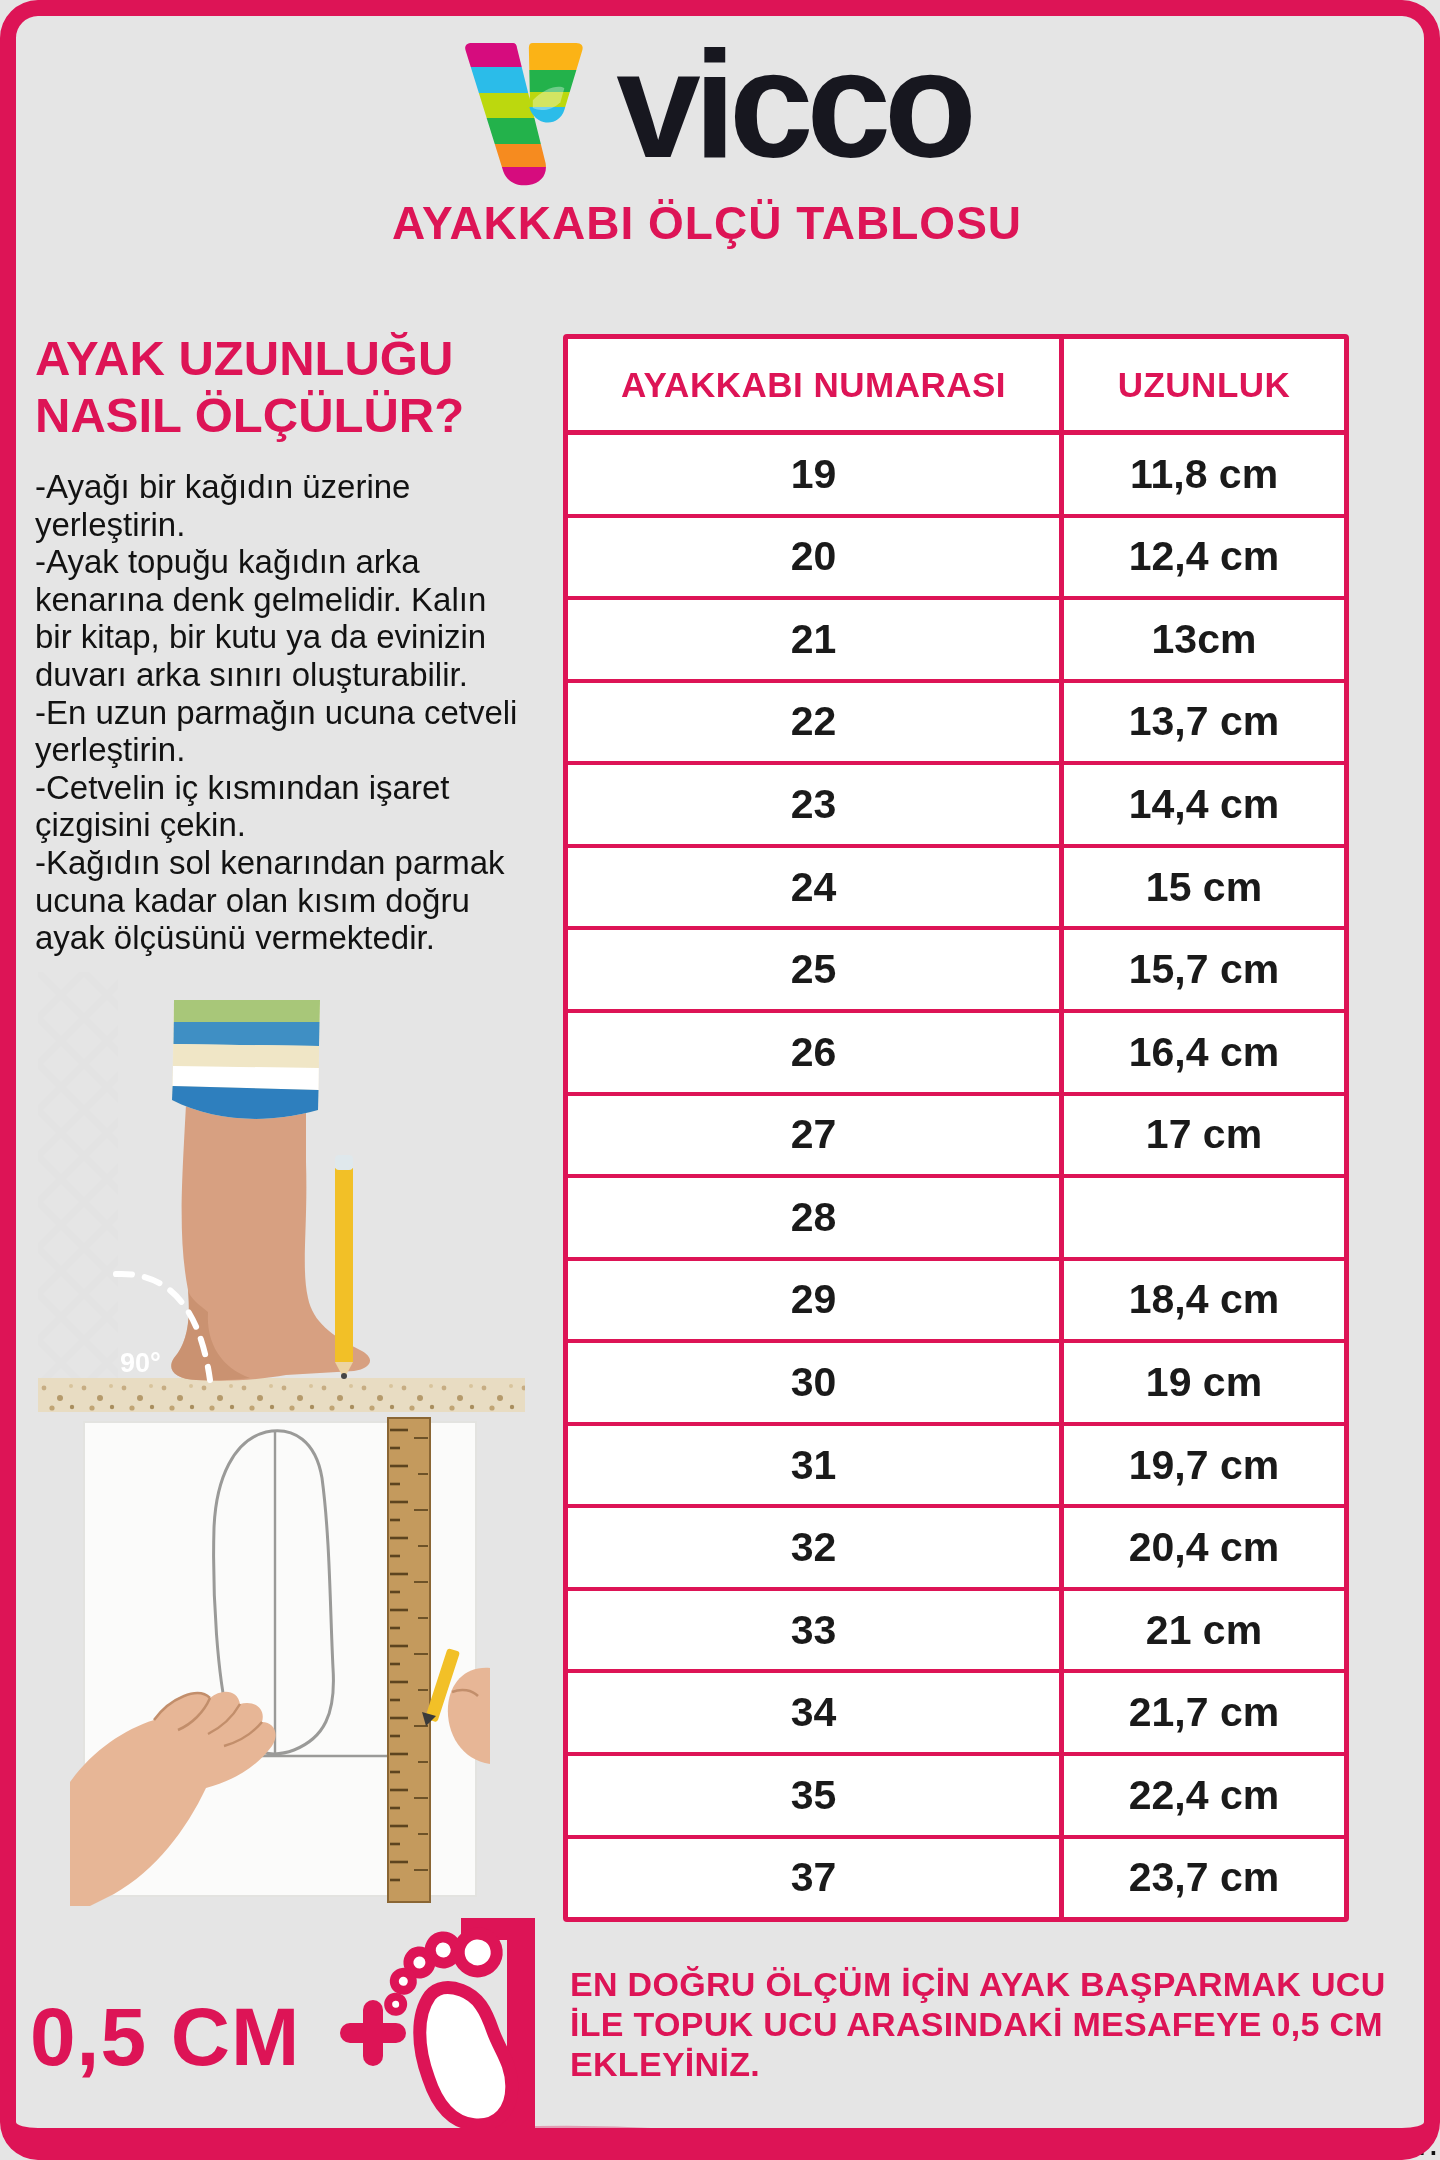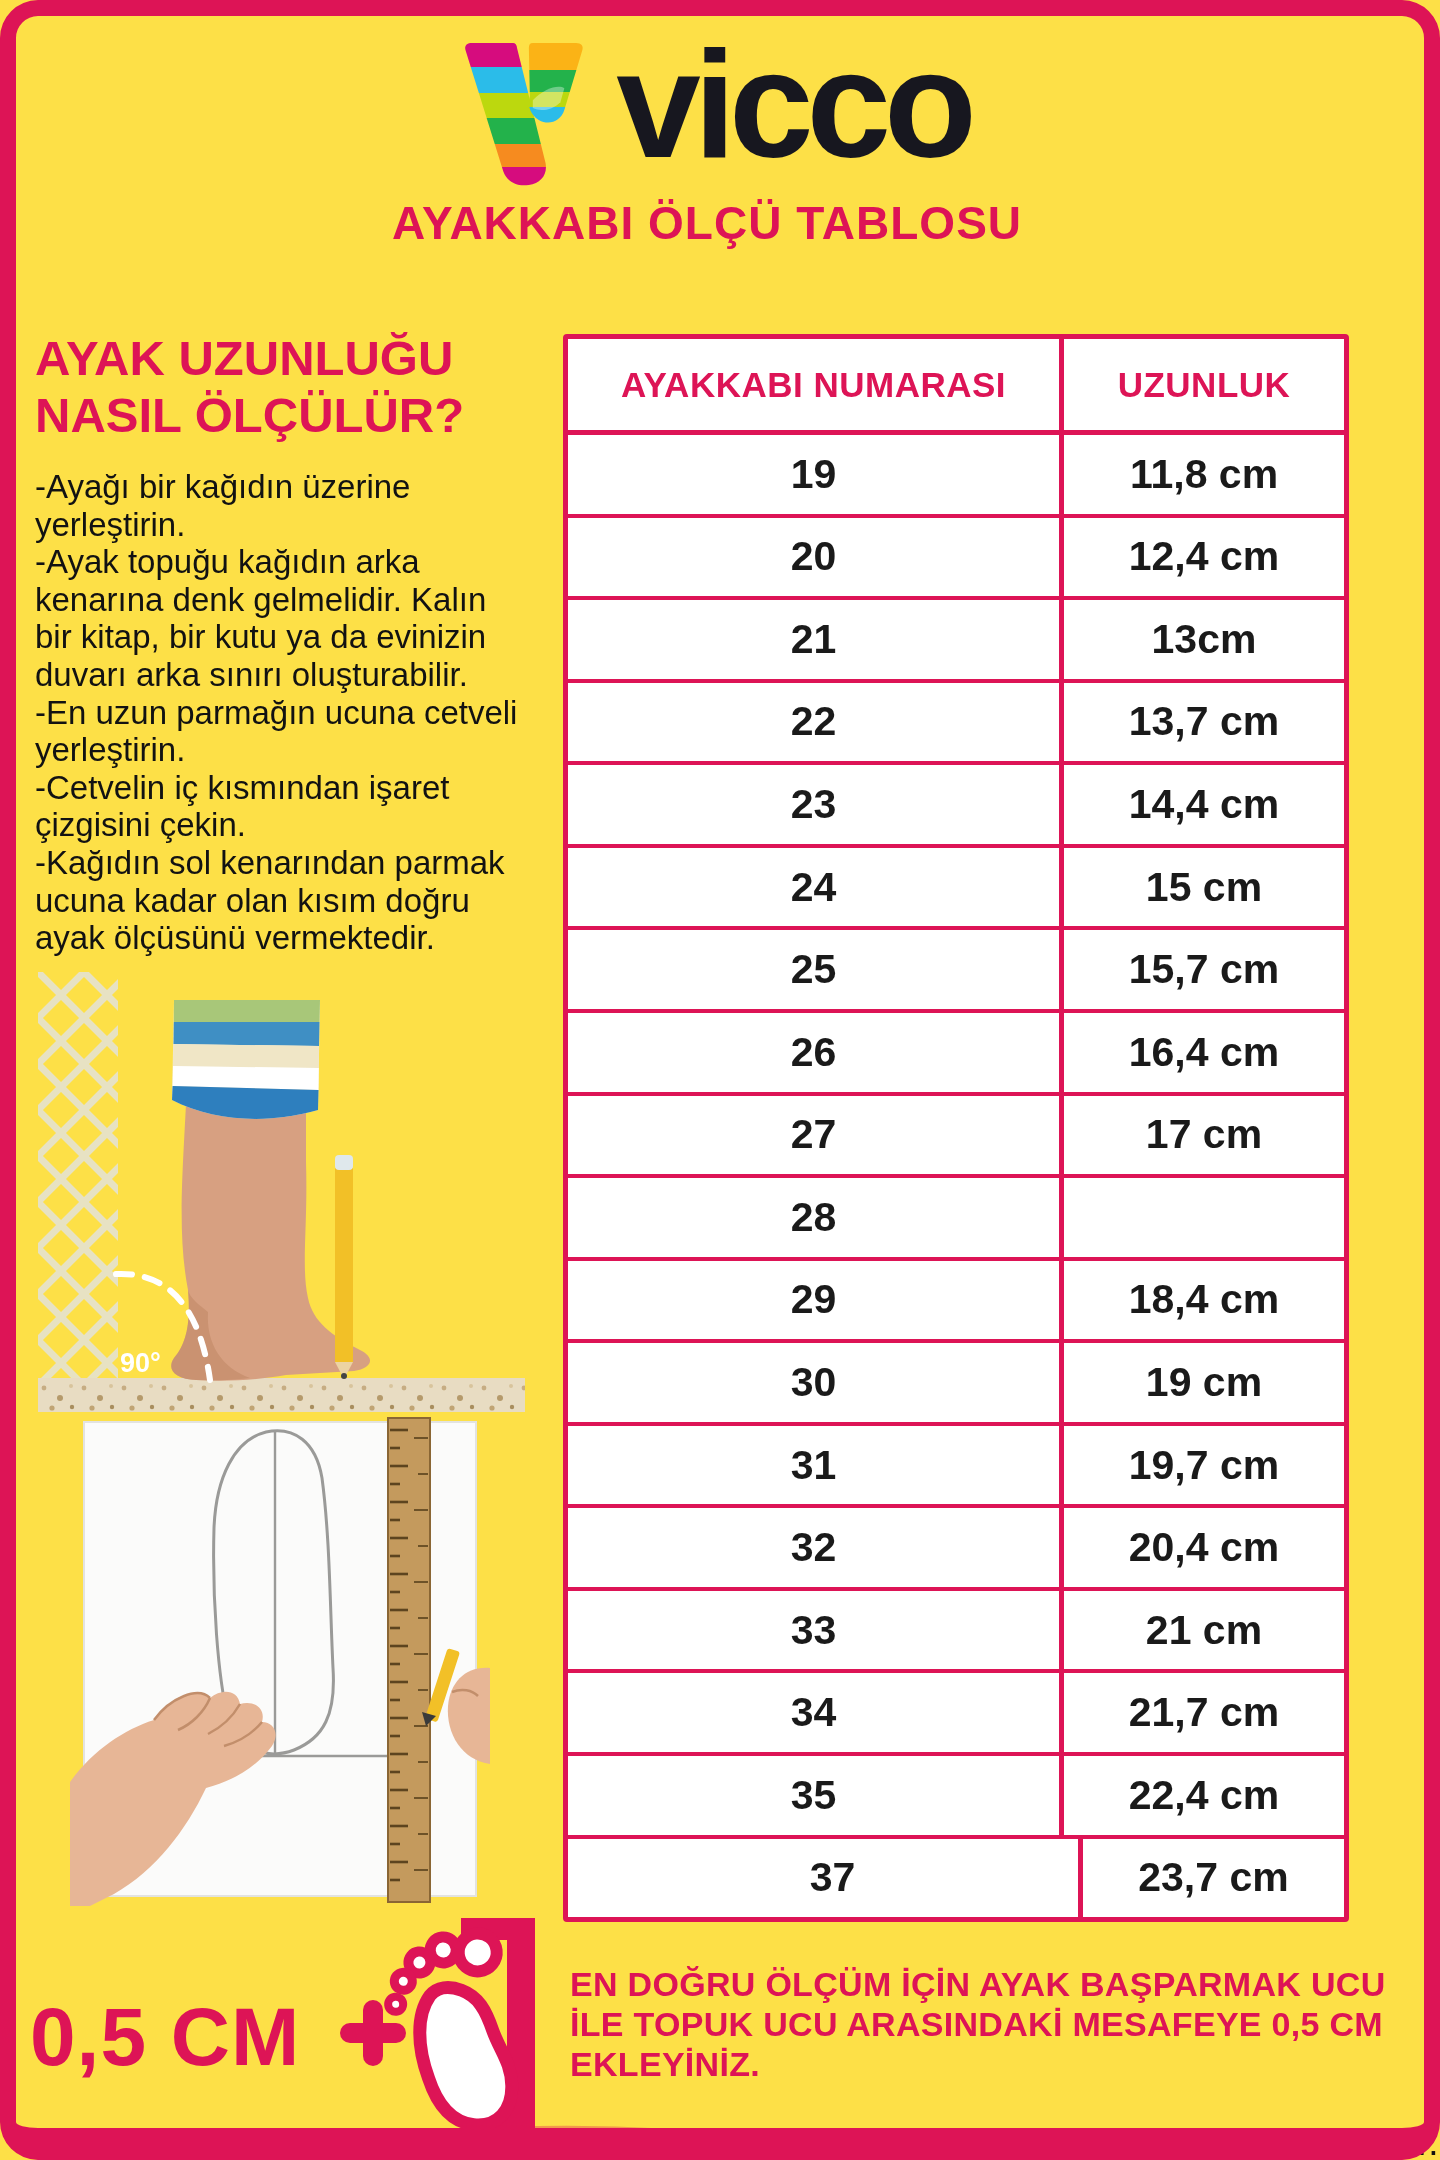--- a/index.html
+++ b/index.html
@@ -6,21 +6,21 @@
   :root{
     --pink:#DD1456;
     --ink:#1a1a1a;
     --logo-dark:#17171f;
   }
   *{margin:0;padding:0;box-sizing:border-box;}
   html,body{background:#888;}
   .page{
     position:relative;
     width:1440px;height:2160px;
-    background:#fde047;
+    background:#e5e5e5;
     font-family:"Liberation Sans","DejaVu Sans",sans-serif;
     overflow:hidden;
     margin:0 auto;
   }
   
   .frame{
     position:absolute;inset:0;
     border:16px solid var(--pink);
     border-bottom-width:32px;
     border-radius:38px;
@@ -68,21 +68,21 @@
   .foot-icon{position:absolute;left:383px;top:1912px;width:168px;height:228px;}
   .swoosh{position:absolute;left:180px;top:2100px;width:620px;height:60px;}
   
   .size-table{
     position:absolute;left:563px;top:334px;width:786px;height:1588px;
     border:5px solid var(--pink);border-radius:4px;background:#fff;
     display:flex;flex-direction:column;overflow:hidden;
   }
   .t-header{height:96px;flex:none;display:flex;border-bottom:5px solid var(--pink);}
   .t-row{flex:1;display:flex;border-bottom:4px solid var(--pink);}
-  .t-row:last-child{border-bottom:none;padding-left:19px;}
+  .t-row:last-child{border-bottom:none;}
   .c1{width:496px;flex:none;border-right:5px solid var(--pink);
       display:flex;align-items:center;justify-content:center;}
   .c2{flex:1;display:flex;align-items:center;justify-content:center;}
   .t-header .c1,.t-header .c2{
     color:var(--pink);font-size:35px;font-weight:800;letter-spacing:0.5px;
   }
   .t-row .c1,.t-row .c2{color:var(--ink);font-size:41px;font-weight:700;}
   
   .note{
     position:absolute;left:570px;top:1964px;width:860px;

